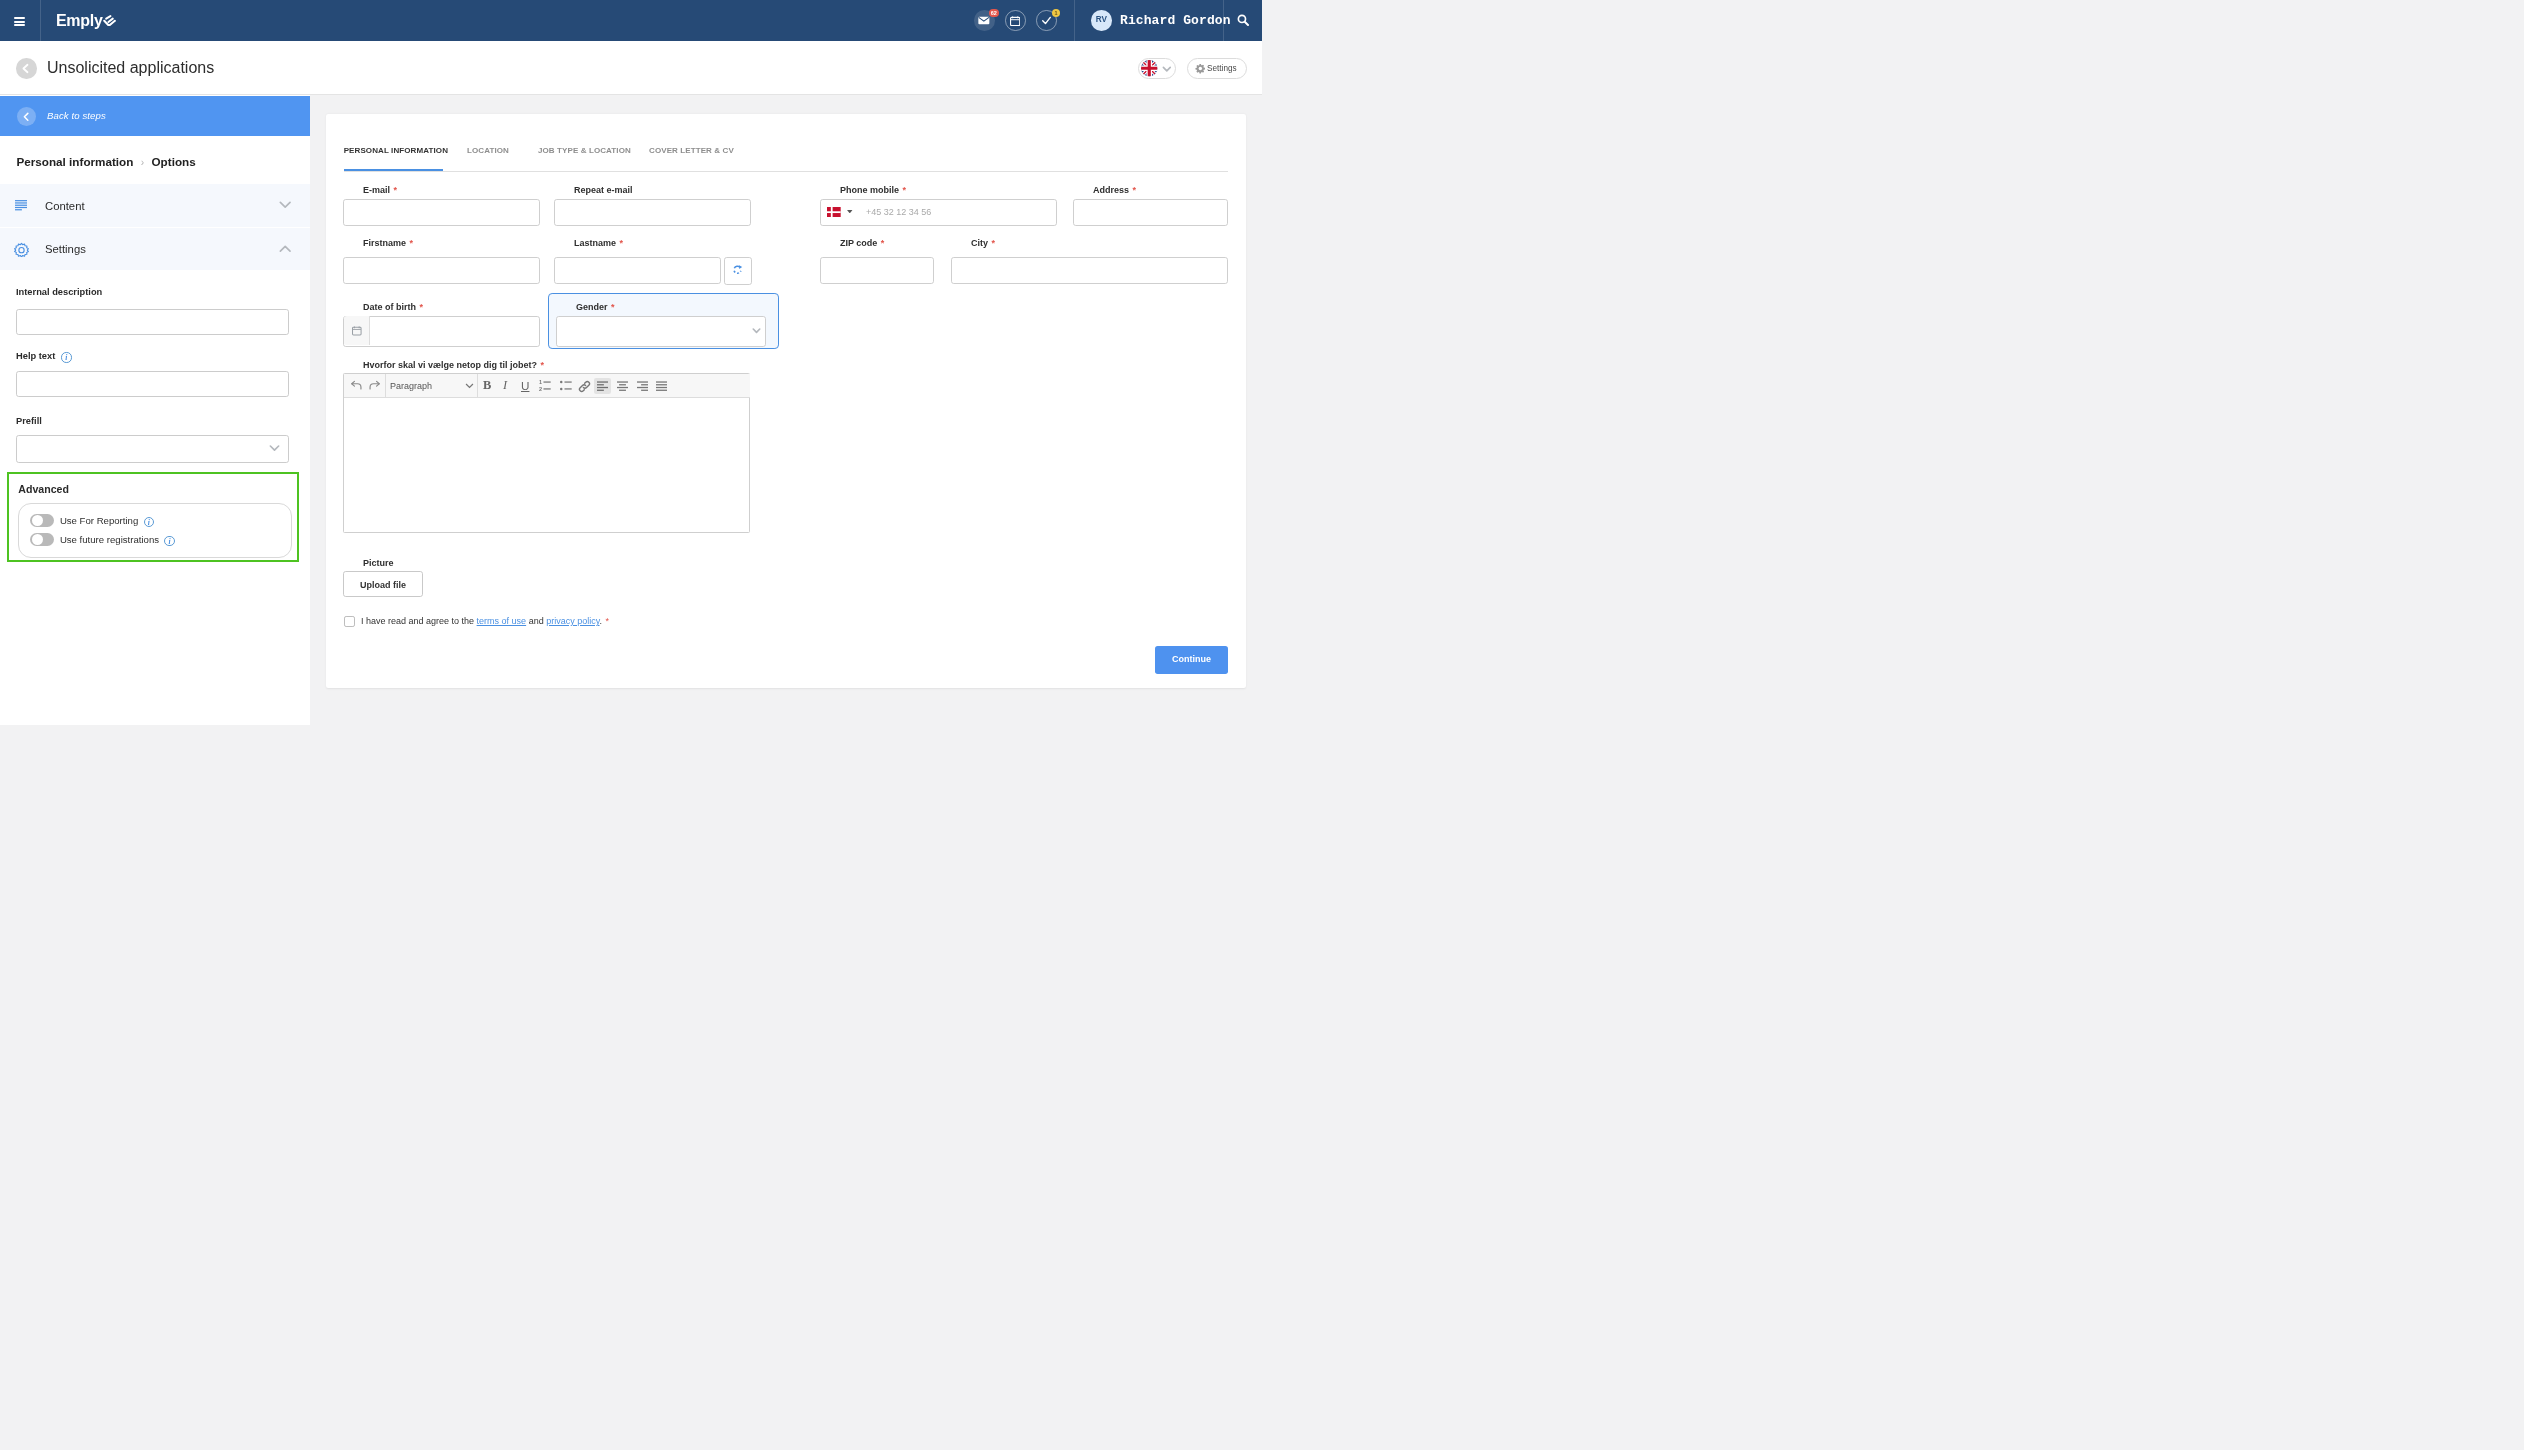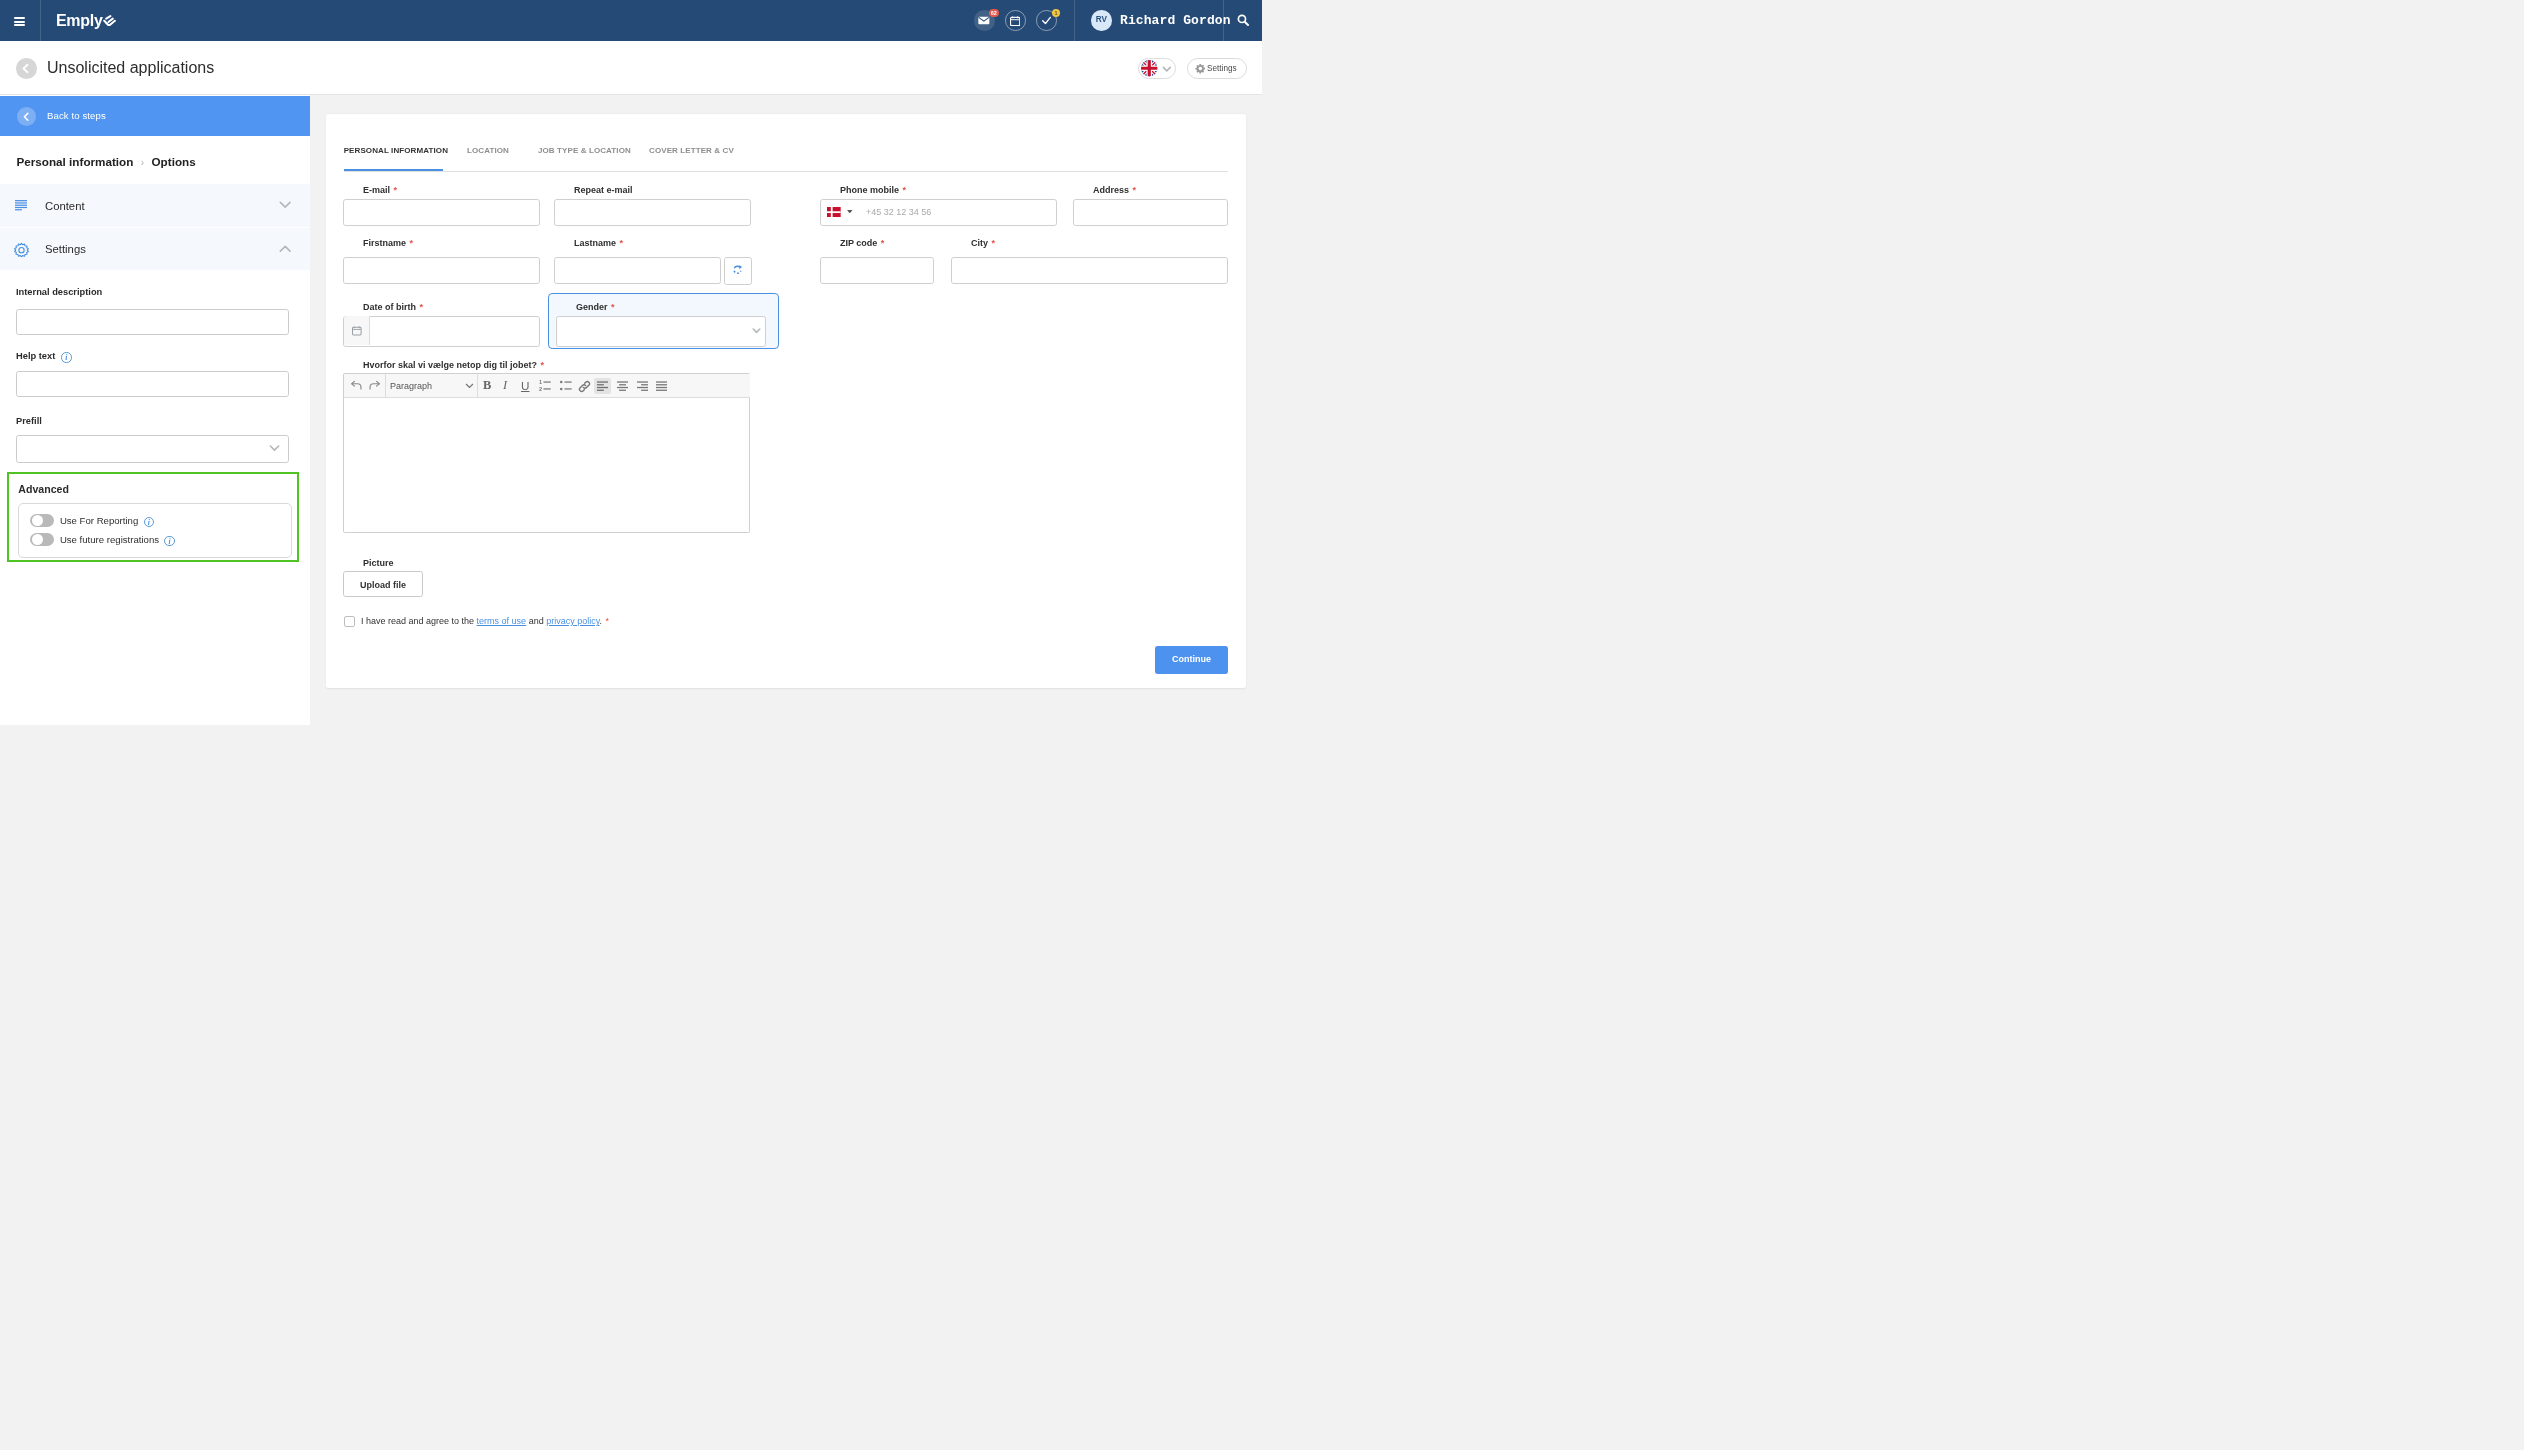--- a/index.html
+++ b/index.html
@@ -18,28 +18,28 @@
 #uname { position:absolute; left:1120px; top:0; height:41px; line-height:41px; color:#fff; font-weight:bold; font-size:13px; letter-spacing:0.1px;font-family:Liberation Mono, monospace; }
 
 #header { position:absolute; left:0; top:41px; width:1262px; height:54px; background:#fff; border-bottom:0.7px solid #e4e4e4; }
 #backcirc { position:absolute; left:16px; top:58px; width:20.6px; height:20.6px; border-radius:50%; background:#d6d6d6; }
 #title { position:absolute; left:47px; top:58px; height:20.6px; line-height:20.6px; font-size:16px; color:#2d2d2d; }
 .pill { position:absolute; top:58px; height:21px; border:0.7px solid #dcdcdc; border-radius:10.6px; background:#fff; }
 
 #sidebar { position:absolute; left:0; top:95px; width:310px; height:630px; background:#fff; }
 #bband { position:absolute; left:0; top:1.4px; width:310px; height:40px; background:#5095f1; }
 #bband .circ { position:absolute; left:16.5px; top:10.6px; width:19px; height:19px; border-radius:50%; background:rgba(255,255,255,0.25); }
-#bband .txt { position:absolute; left:47px; top:0; height:40px; line-height:40px; color:#fff; font-size:9.6px; letter-spacing:0.1px; }
+#bband .txt { position:absolute; left:47px; top:0; height:40px; line-height:40px; color:#fff; font-size:9.6px; letter-spacing:0.1px;font-style:italic; }
 #crumb { position:absolute; left:16.5px; top:60px; font-size:11.7px; font-weight:bold; color:#222; }
 .acrow { position:absolute; left:0; width:310px; background:#f5f8fd; }
 .acrow .lbl { position:absolute; left:45px; top:0; height:100%; display:flex; align-items:center; font-size:11.3px; color:#2b2b2b; }
 .slabel { position:absolute; font-size:9.3px; font-weight:bold; color:#2b2b2b; }
 .sinput { position:absolute; left:16px; width:273px; border:0.7px solid #ccc; border-radius:2.7px; background:#fff; }
 #greenbox { position:absolute; left:6.5px; top:377px; width:292px; height:90px; border:2.7px solid #4ec321; }
-#togglebox { position:absolute; left:9.4px; top:29px; width:274px; height:55px; border:0.7px solid #d9d9d9; border-radius:5px; }
+#togglebox { position:absolute; left:9.4px; top:29px; width:274px; height:55px; border:0.7px solid #d9d9d9; border-radius:13px; }
 .toggle { position:absolute; left:11.3px; width:24px; height:13.7px; border-radius:6.9px; background:#b9b9b9; }
 .toggle .knob { position:absolute; left:1.4px; top:1.2px; width:11.3px; height:11.3px; border-radius:50%; background:#fff; }
 .tlabel { position:absolute; left:41px; font-size:9.6px; color:#2f2f2f; height:13.7px; line-height:13.7px; }
 .info { display:inline-block; width:10.3px; height:10.3px; border:0.8px solid #5b9bd5; border-radius:50%; color:#4a90e2; font-family:"Liberation Serif",serif; font-style:italic; font-weight:bold; font-size:7.6px; text-align:center; line-height:9px; vertical-align:-1.4px; }
 
 #card { position:absolute; left:326px; top:114px; width:920px; height:574px; background:#fff; border-radius:2.1px; box-shadow:0 0.7px 2.1px rgba(0,0,0,0.07); }
 .tab { position:absolute; top:32px; font-size:8px; font-weight:bold; letter-spacing:0.1px; color:#8e8e8e; }
 .tab.act { color:#333; }
 #tabline { position:absolute; left:18px; top:57px; width:884px; height:0.7px; background:#e0e0e0; }
 #tabind { position:absolute; left:17.7px; top:55px; width:99px; height:2.4px; background:#4a90e2; }

